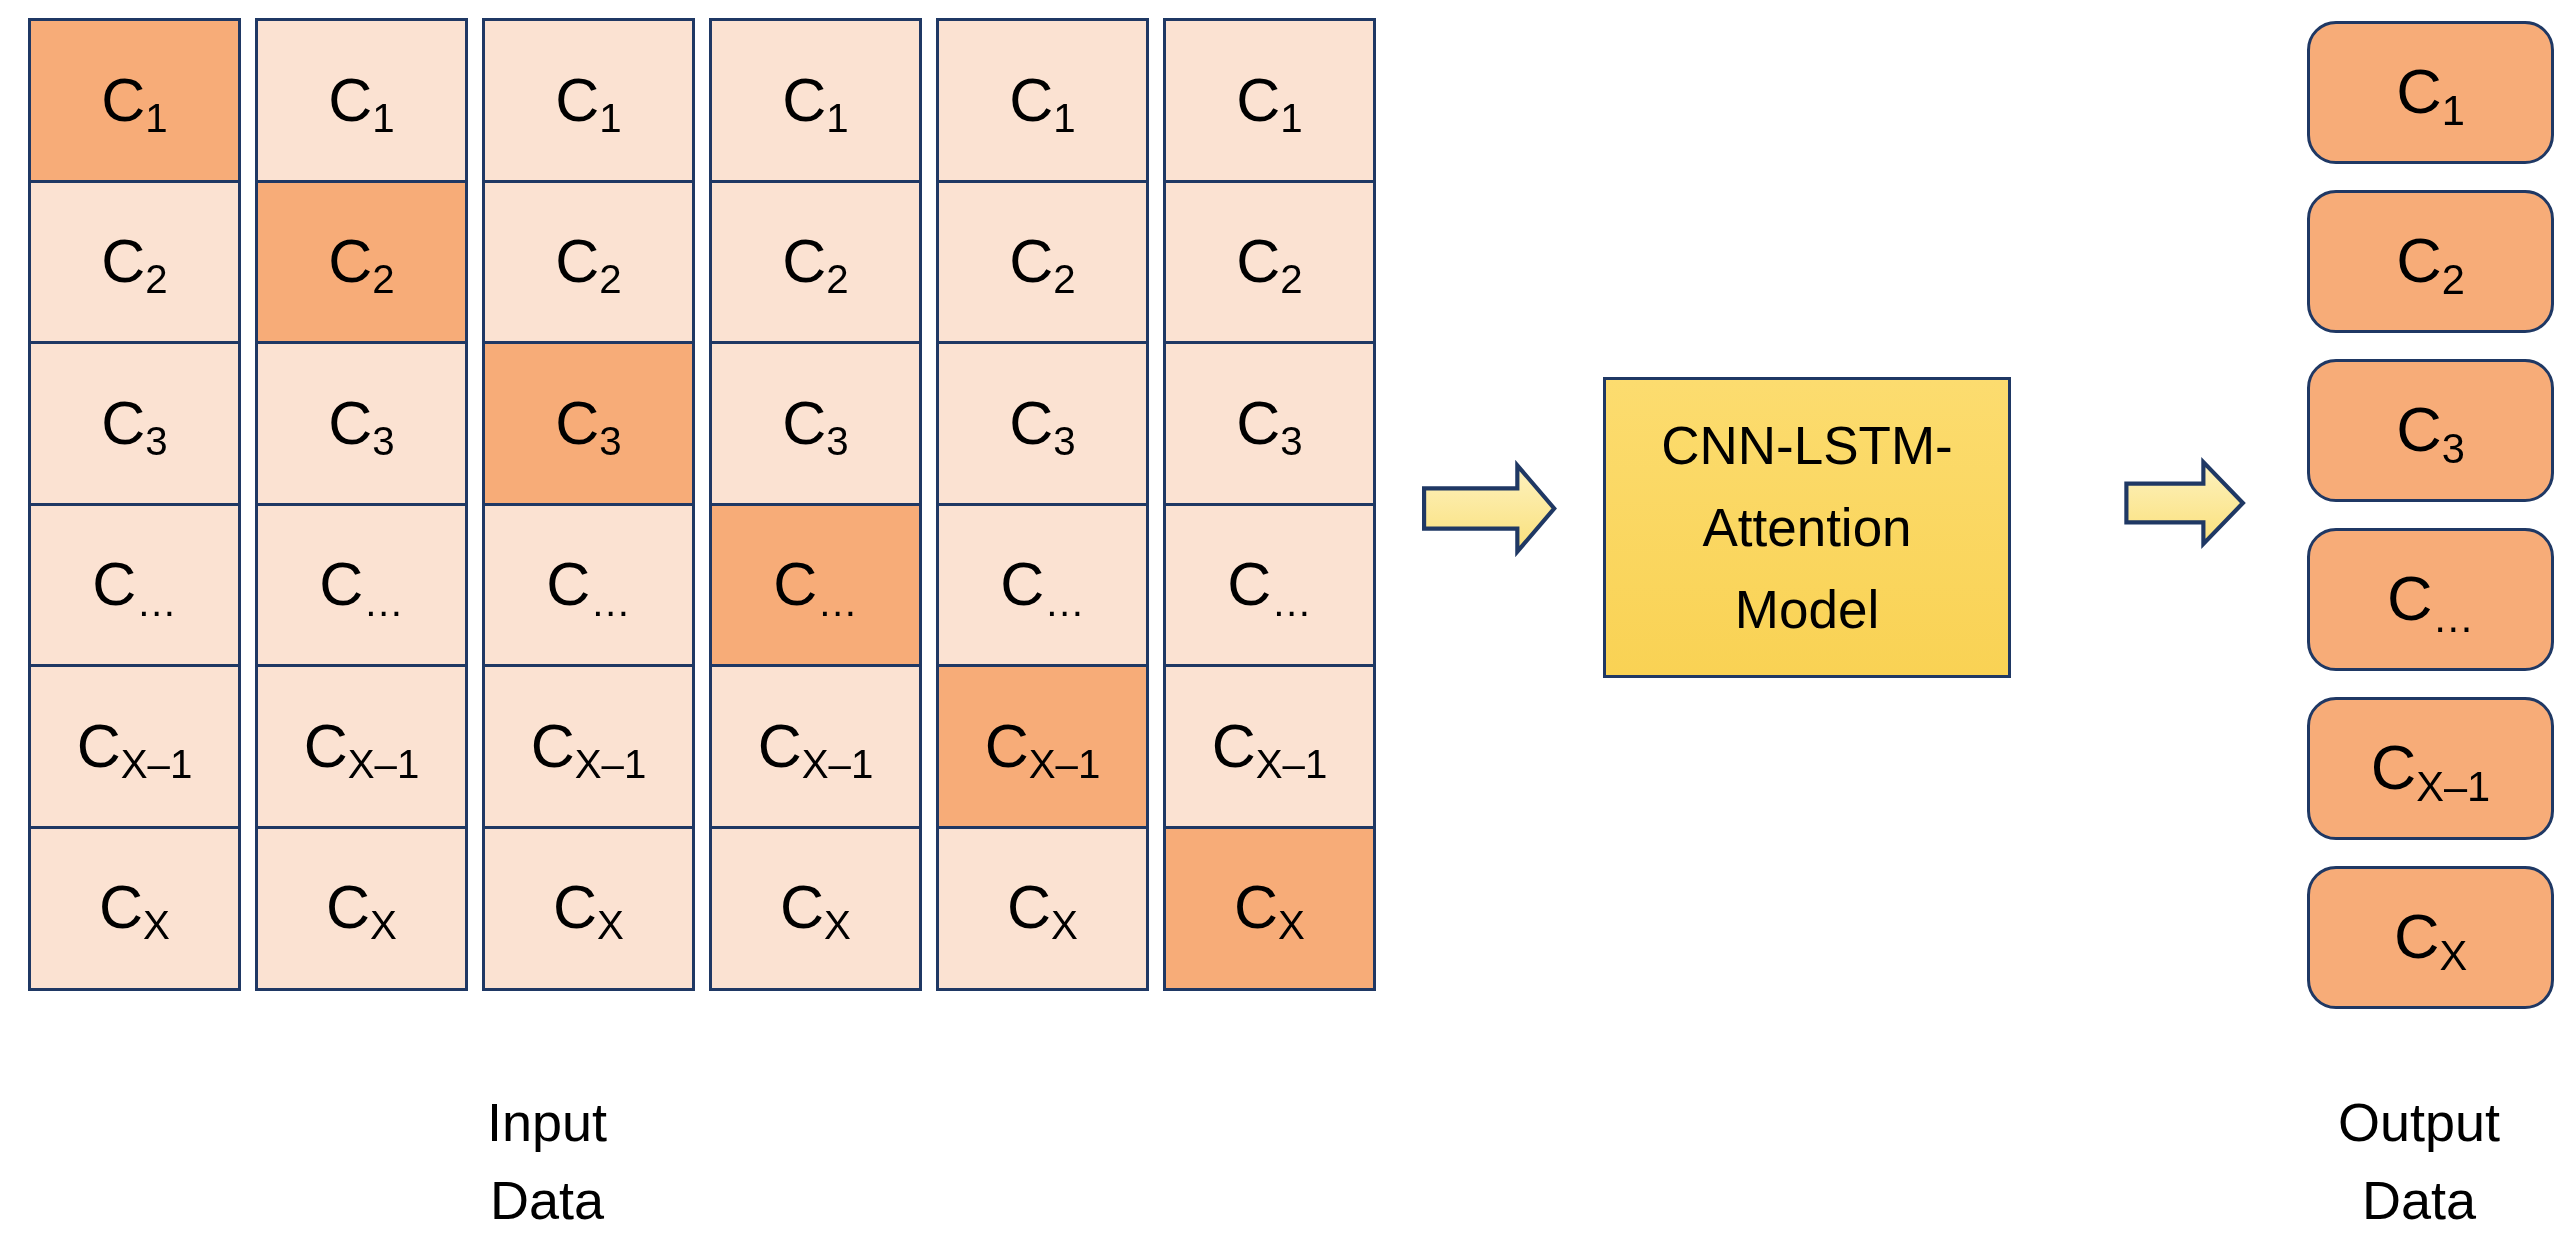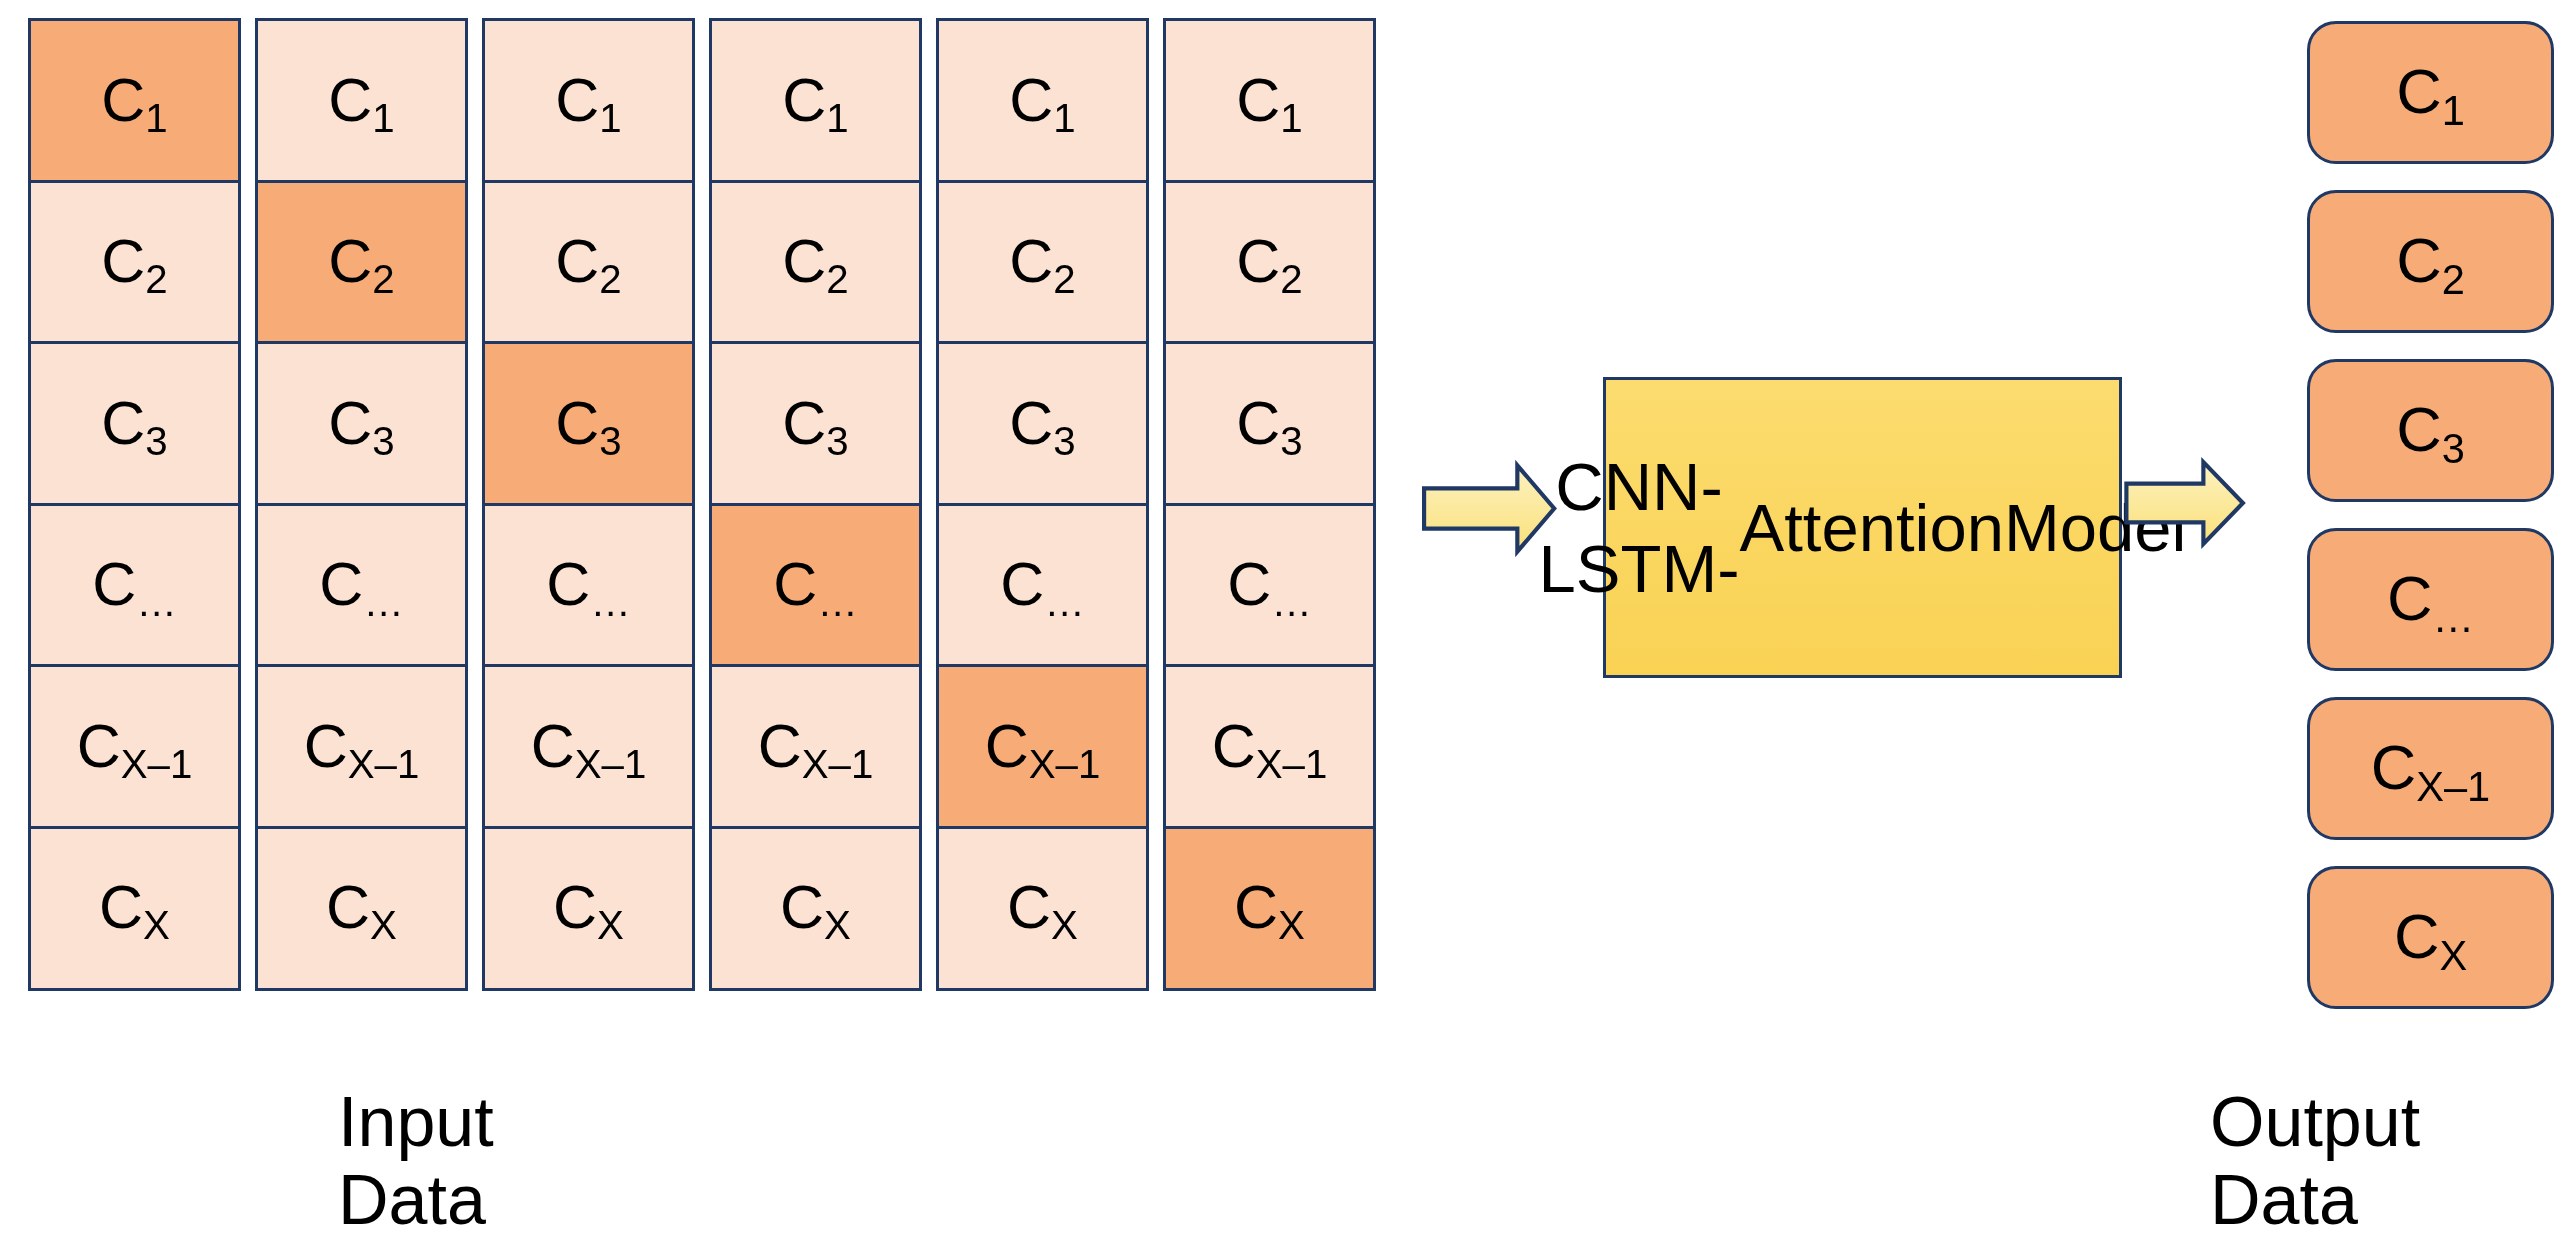--- a/index.html
+++ b/index.html
@@ -32,36 +32,36 @@
   .sub{font-size:0.66em;vertical-align:-0.28em;}
   
   .arrow{position:absolute;overflow:visible;}
   .arrow1{left:1422px;top:463px;width:135px;height:91px;}
   .arrow2{left:2124px;top:460px;width:122px;height:86px;}
   .arrow-shape{stroke:var(--line);stroke-width:6;stroke-linejoin:miter;}
   .stop-top{stop-color:var(--arrow-top);}
   .stop-bottom{stop-color:var(--arrow-bottom);}
   
   .model-box{
-    position:absolute;left:1603px;top:377px;width:519px;height:301px;box-sizing:border-box;
+    position:absolute;left:1603px;top:377px;width:408px;height:301px;box-sizing:border-box;
     border:3.5px solid var(--line);
     background:linear-gradient(180deg,var(--gold-top),var(--gold-bottom));
-    display:flex;flex-direction:row;align-items:center;justify-content:center;
-    text-align:center;font-size:67px;
+    display:flex;flex-direction:column;align-items:center;justify-content:center;
+    text-align:center;font-size:53px;
   }
   .model-line{line-height:82px;}
   
   .outcol{position:absolute;left:2307px;top:21px;width:247px;display:flex;flex-direction:column;gap:26px;}
   .obox{
     box-sizing:border-box;height:143px;border:3.5px solid var(--line);border-radius:29px;
     background:var(--accent);display:flex;align-items:center;justify-content:center;
     font-size:63px;line-height:1;padding-top:5.6px;
   }
   
-  .label{position:absolute;width:418px;text-align:left;font-size:70px;line-height:78px;}
+  .label{position:absolute;width:418px;text-align:center;font-size:54px;line-height:78px;}
   .input-label{left:338px;top:1083px;}
   .output-label{left:2210px;top:1083px;}
 </style>
 </head>
 <body>
 
 <div class="canvas">
 
   <div class="grid" id="grid">
       <div class="gcol">

